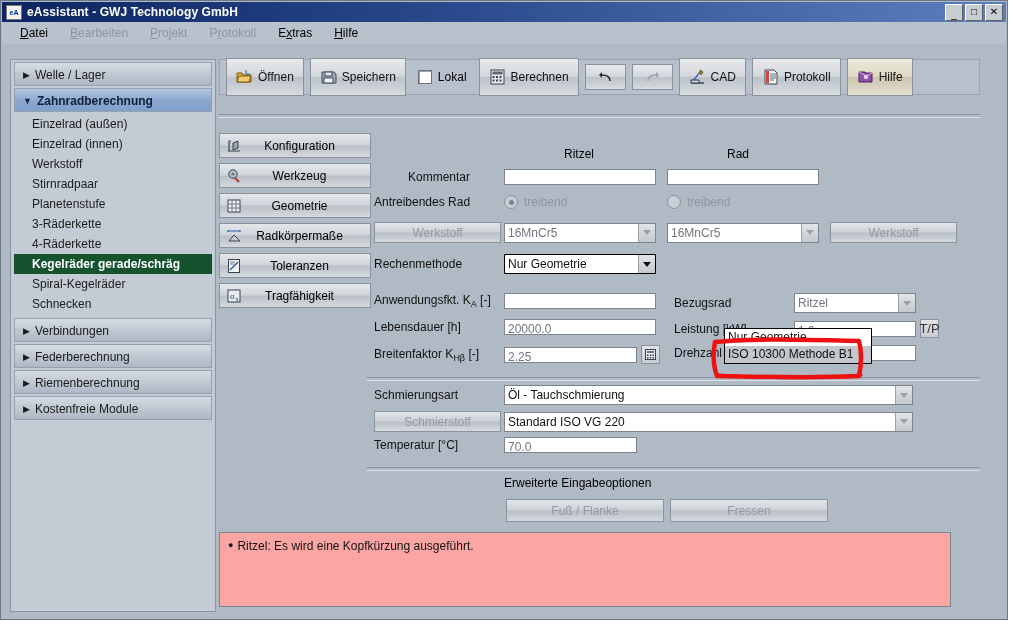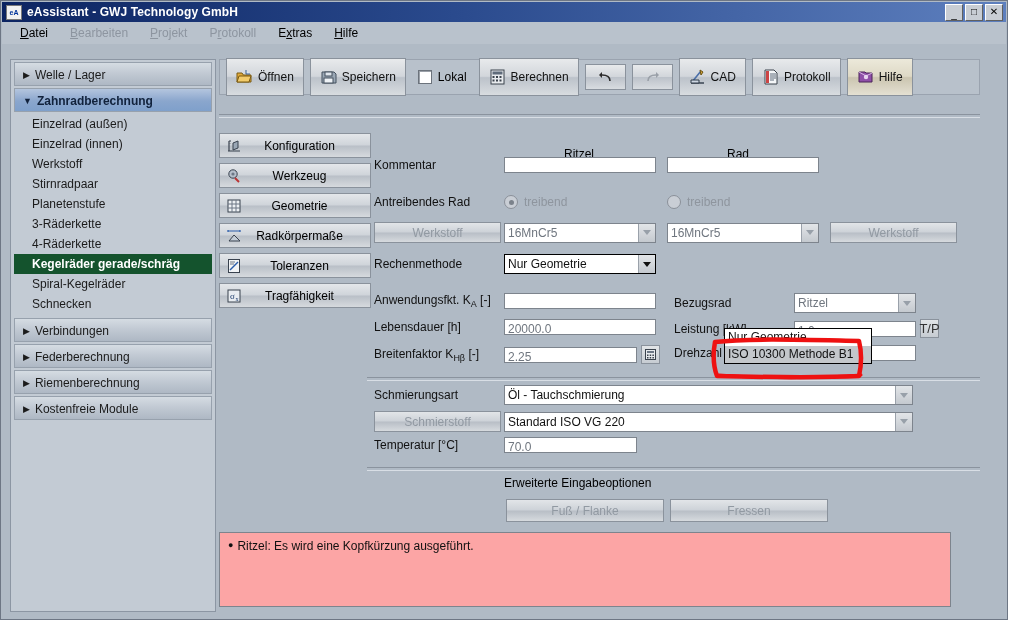--- a/index.html
+++ b/index.html
@@ -381,21 +381,21 @@
               <text x="9.5" y="12.5" font-size="6" fill="#1b3a6b" font-family="Liberation Serif, serif">x</text>
             </svg>
         </span>
         <span class="lbl">Tragfähigkeit</span>
       </div>
     </div>
 
     <div class="col-hdr" style="left:345px;top:88px;">Ritzel</div>
     <div class="col-hdr" style="left:508px;top:88px;">Rad</div>
 
-    <div class="frow" style="left:155px;top:98px;">
+    <div class="frow" style="left:155px;top:110px;text-align:center;">
       <span class="flabel" style="width:130px;">Kommentar</span>
       <span class="tfield" style="width:152px;"></span>
       <span style="width:11px;"></span>
       <span class="tfield" style="width:152px;"></span>
     </div>
 
     <div class="frow" style="left:155px;top:136px;">
       <span class="flabel" style="width:130px;">Antreibendes Rad</span>
       <span style="width:152px;display:flex;align-items:center;">
         <span class="radio">

